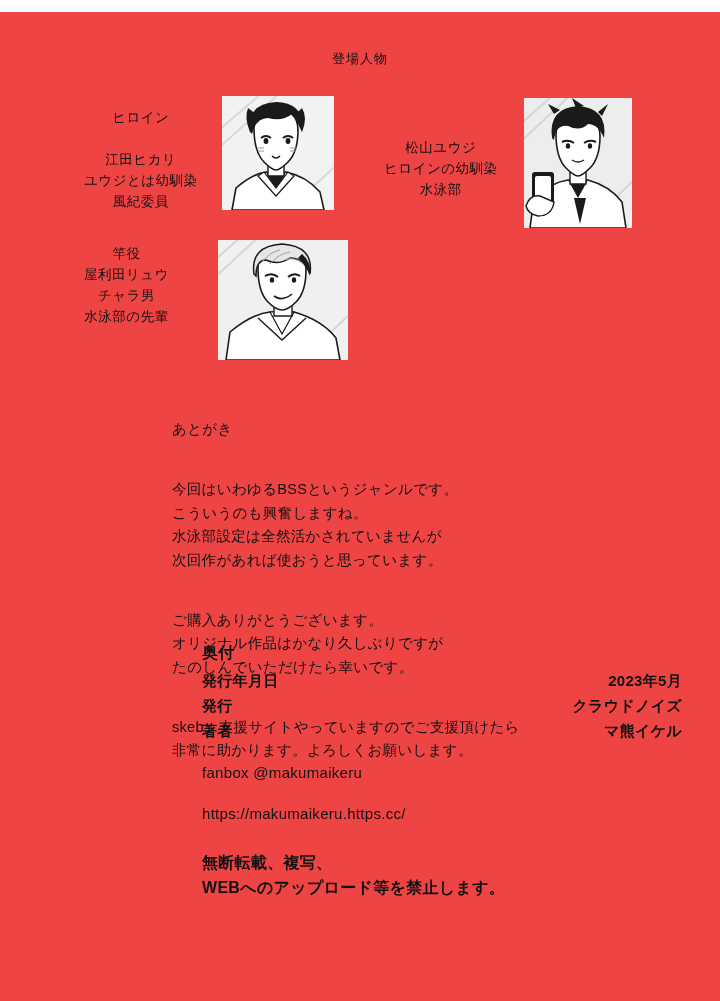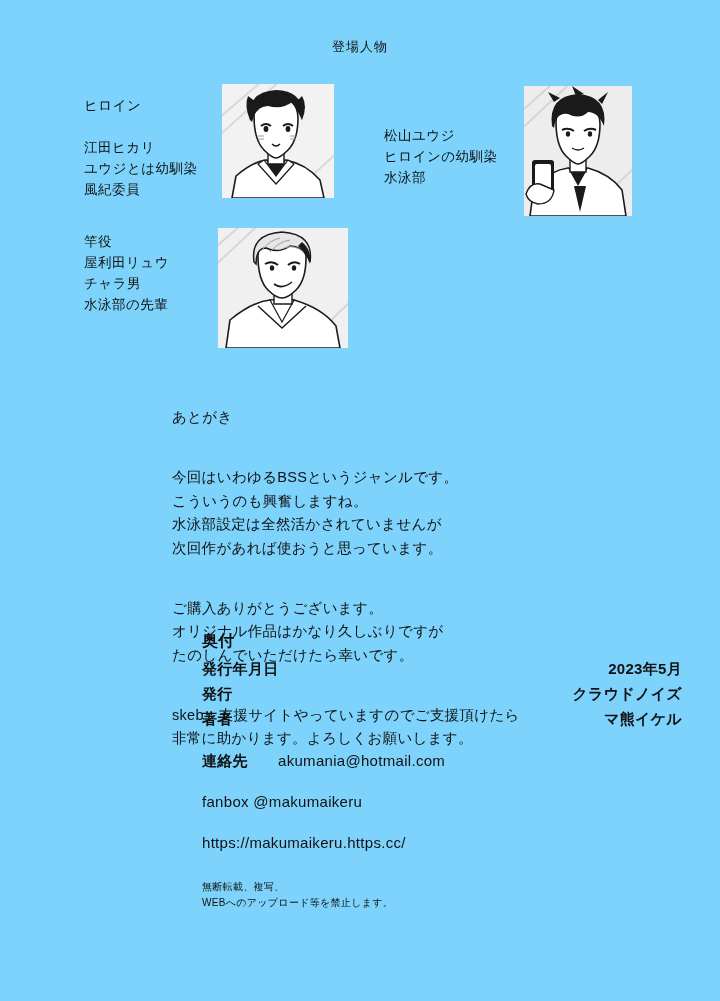--- a/index.html
+++ b/index.html
@@ -11,21 +11,22 @@
     width: 720px;
     height: 1001px;
     position: relative;
     font-family: "Liberation Sans", sans-serif;
     color: #111111;
     overflow: hidden;
   }
   .page {
     position: absolute;
     inset: 0;
-    background: #7dd3fc;
+    background: #ef4444;
+    margin-top: 12px;
   }
 
   
   .page-title {
     position: absolute;
     top: 38px;
     left: 0;
     width: 720px;
     text-align: center;
     font-size: 13px;
@@ -33,20 +34,21 @@
     font-weight: 400;
   }
 
   
   .char-block {
     position: absolute;
     font-size: 13.5px;
     line-height: 1.55;
     white-space: pre-line;
     letter-spacing: 0.5px;
+    text-align: center;
   }
   .char-heroine { top: 96px; left: 84px; }
   .char-yuji    { top: 126px; left: 384px; }
   .char-ryu     { top: 232px; left: 84px; }
 
   
   .panel {
     position: absolute;
     background: #ffffff;
     overflow: hidden;
@@ -102,22 +104,22 @@
   .contact-label { width: 76px; flex: none; }
   .contact-value { flex: 1 1 auto; font-weight: normal; }
 
   .social-line {
     margin-top: 17px;
     font-size: 15px;
     line-height: 1.6;
   }
   .notice {
     margin-top: 24px;
-    font-weight: normal;
-    font-size: 10px;
+    font-weight: bold;
+    font-size: 16px;
     line-height: 1.62;
     white-space: pre-line;
   }
 </style>
 </head>
 <body>
 
 <div class="page">
 
   <div class="page-title">登場人物</div>
@@ -269,24 +271,20 @@
     </div>
     <div class="colo-row">
       <div class="colo-label">発行</div>
       <div class="colo-value">クラウドノイズ</div>
     </div>
     <div class="colo-row">
       <div class="colo-label">著者</div>
       <div class="colo-value">マ熊イケル</div>
     </div>
 
-    <div class="contact-row">
-      <div class="contact-label">連絡先</div>
-      <div class="contact-value">akumania@hotmail.com</div>
-    </div>
 
     <div class="social-line">fanbox @makumaikeru</div>
     <div class="social-line">https://makumaikeru.https.cc/</div>
 
     <div class="notice">無断転載、複写、
 WEBへのアップロード等を禁止します。</div>
   </div>
 
 </div>
 

